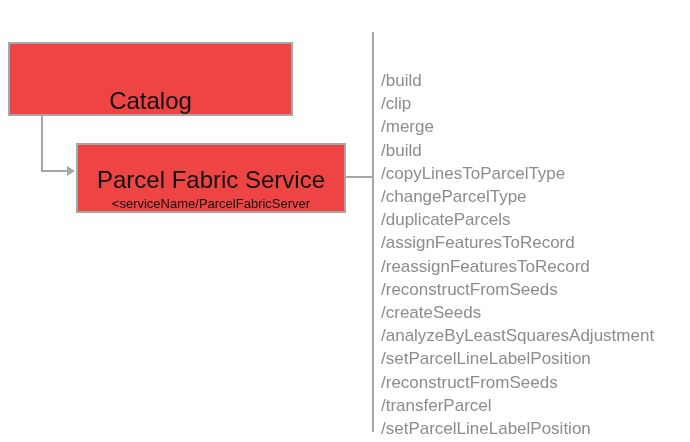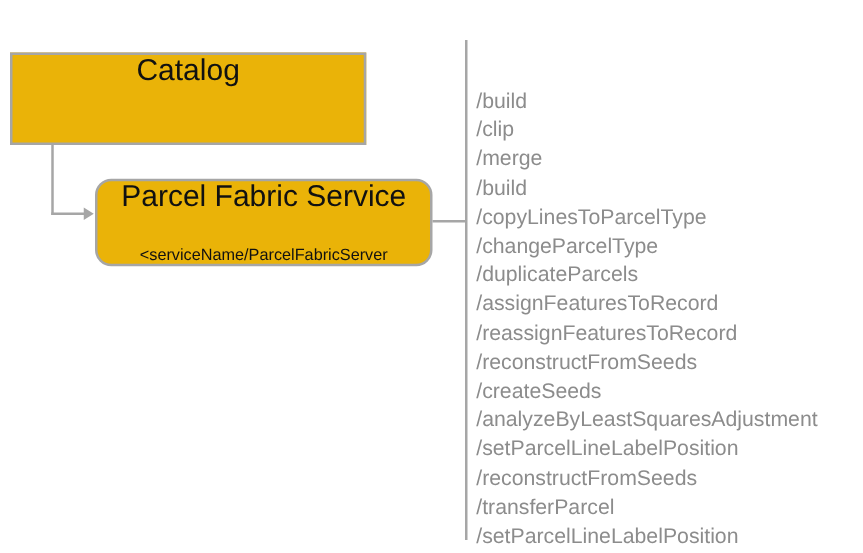--- a/index.html
+++ b/index.html
@@ -9,29 +9,29 @@
   .canvas {
     position: relative;
     width: 690px;
     height: 442px;
     background: #ffffff;
     overflow: hidden;
   }
 
   .node-box {
     position: absolute;
-    background: #eab308;
+    background: #ef4444;
     border: 2px solid #a6a6a6;
     display: flex;
     flex-direction: column;
     align-items: center;
-    justify-content: space-between;
+    justify-content: flex-end;
   }
   .box-catalog  { left: 8px;  top: 42px;  width: 285px; height: 74px; }
-  .box-service  { left: 76px; top: 143px; width: 270px; height: 70px; border-radius: 13px; }
+  .box-service  { left: 76px; top: 143px; width: 270px; height: 70px; }
 
   .node-title {
     font-size: 24px;
     color: #111111;
     line-height: 1.1;
     white-space: nowrap;
   }
   .node-subtitle {
     font-size: 13px;
     color: #111111;

